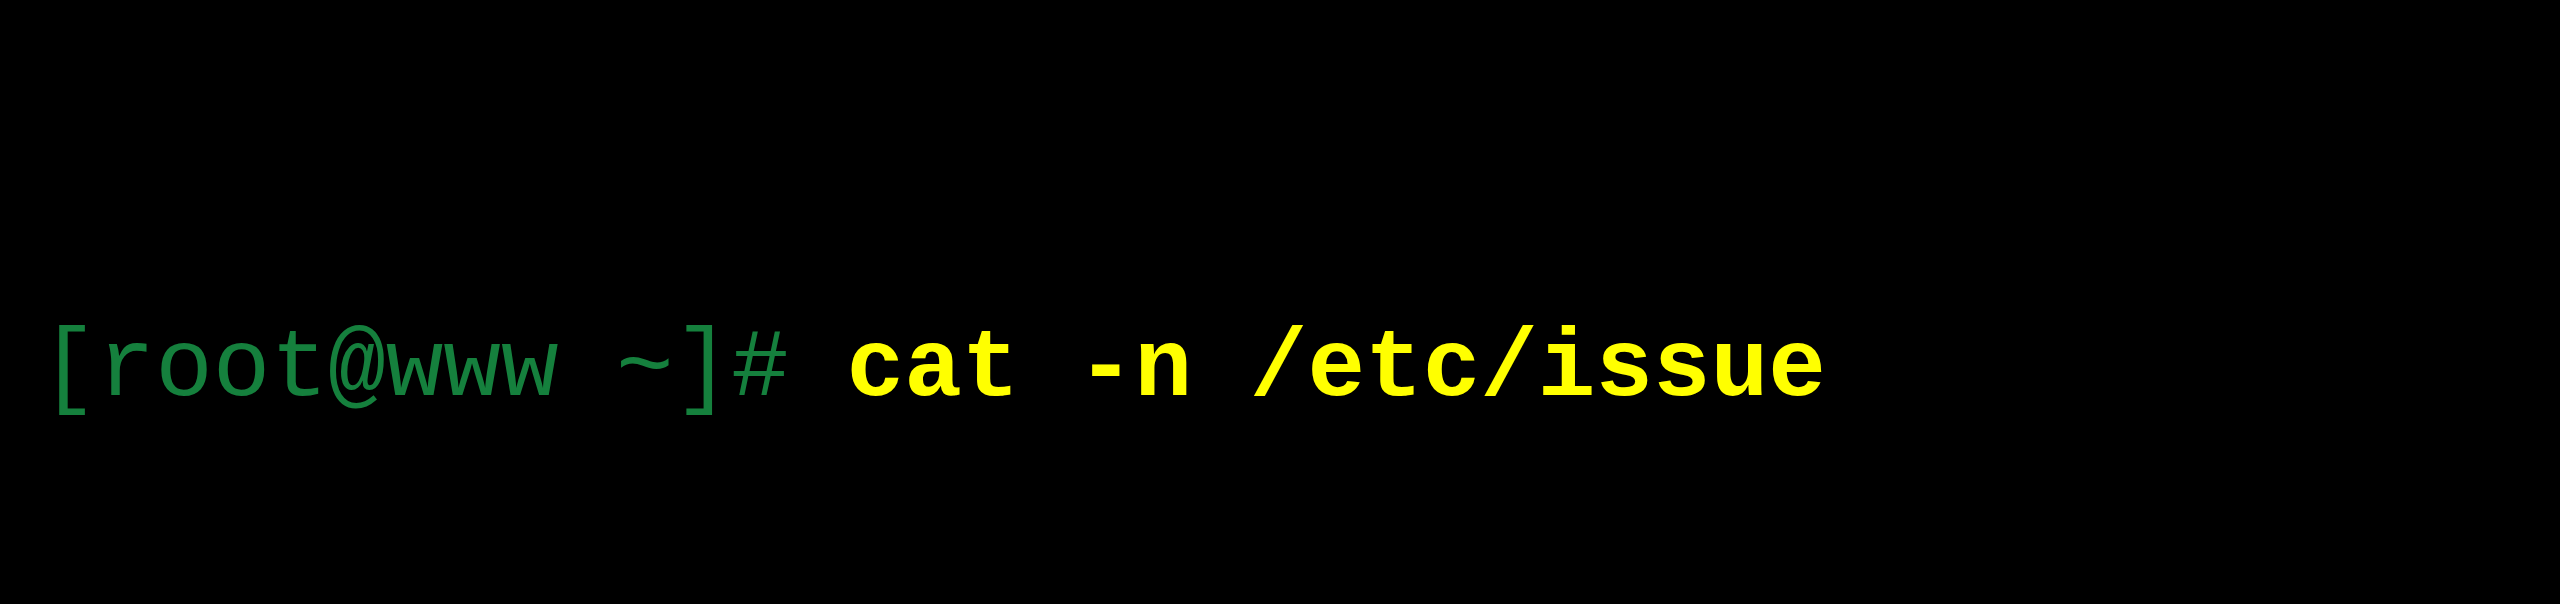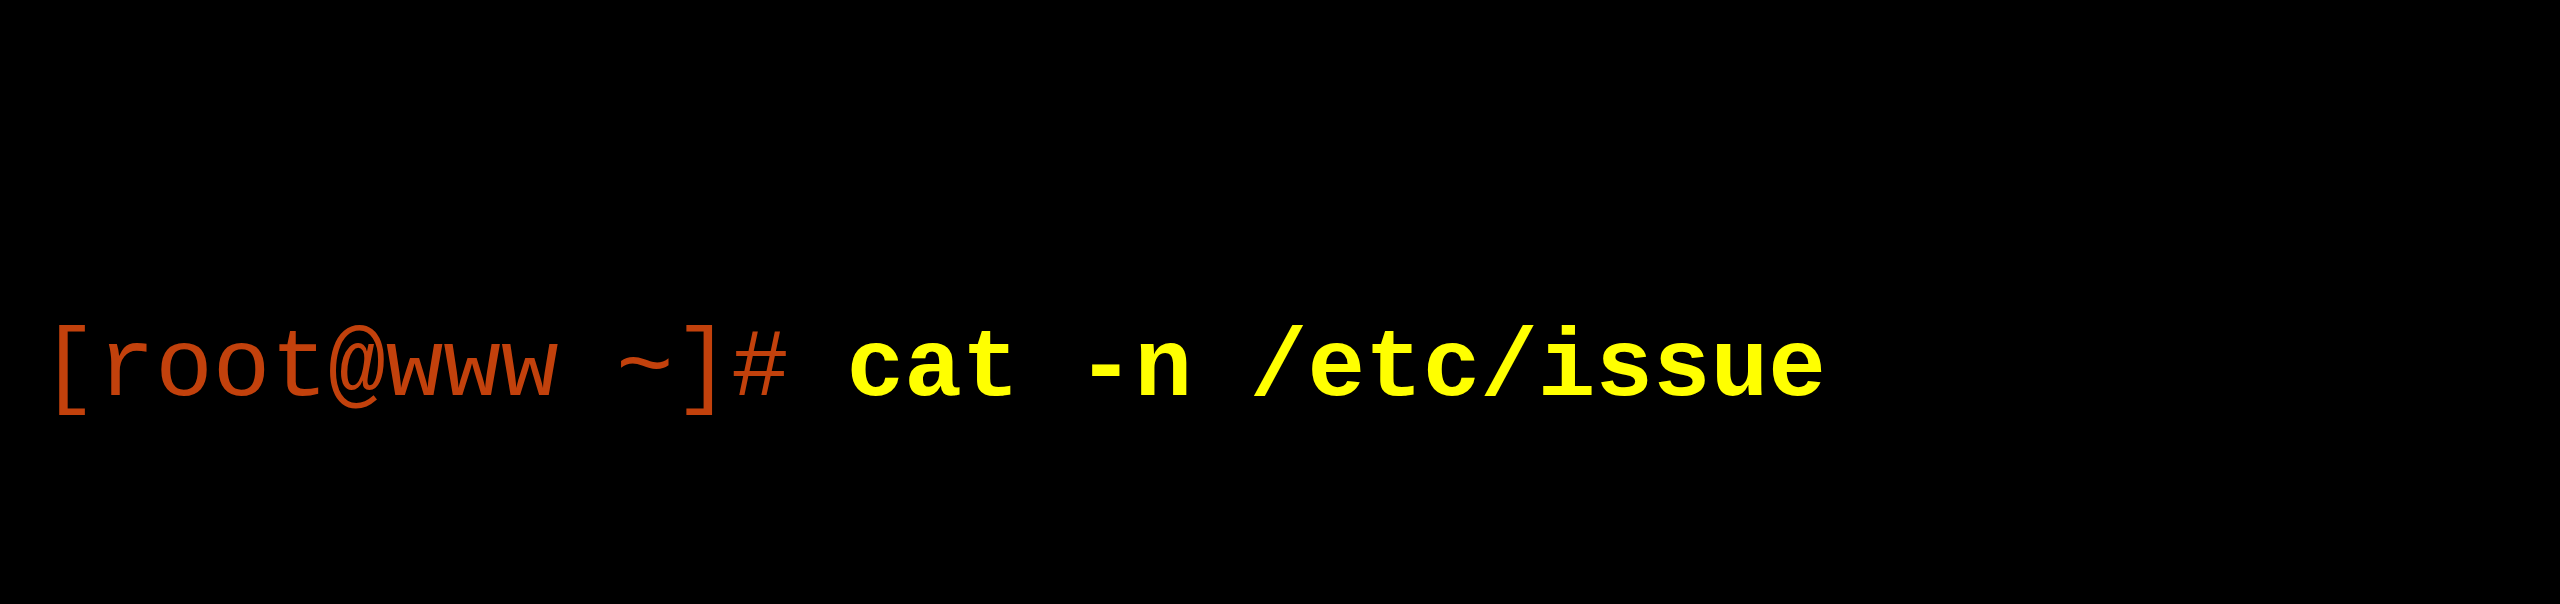--- a/index.html
+++ b/index.html
@@ -12,21 +12,21 @@
       color: #ffffff;
       overflow: hidden;
       width: 2560px;
       height: 604px;
     }
     .terminal {
       padding: 10px 40px 10px 40px;
       white-space: pre;
     }
     .prompt {
-      color: #c2410c;
+      color: #15803d;
     }
     .command {
       color: #ffff00;
       font-weight: bold;
       text-align: center;
     }
   </style>
 </head>
 <body>
 

